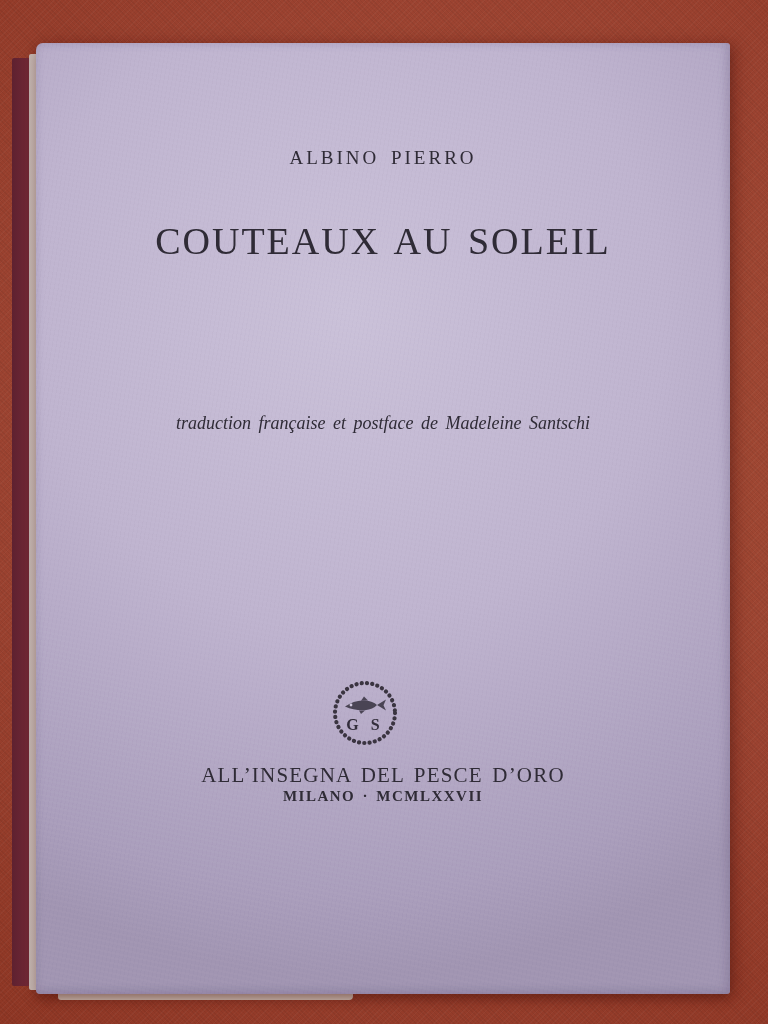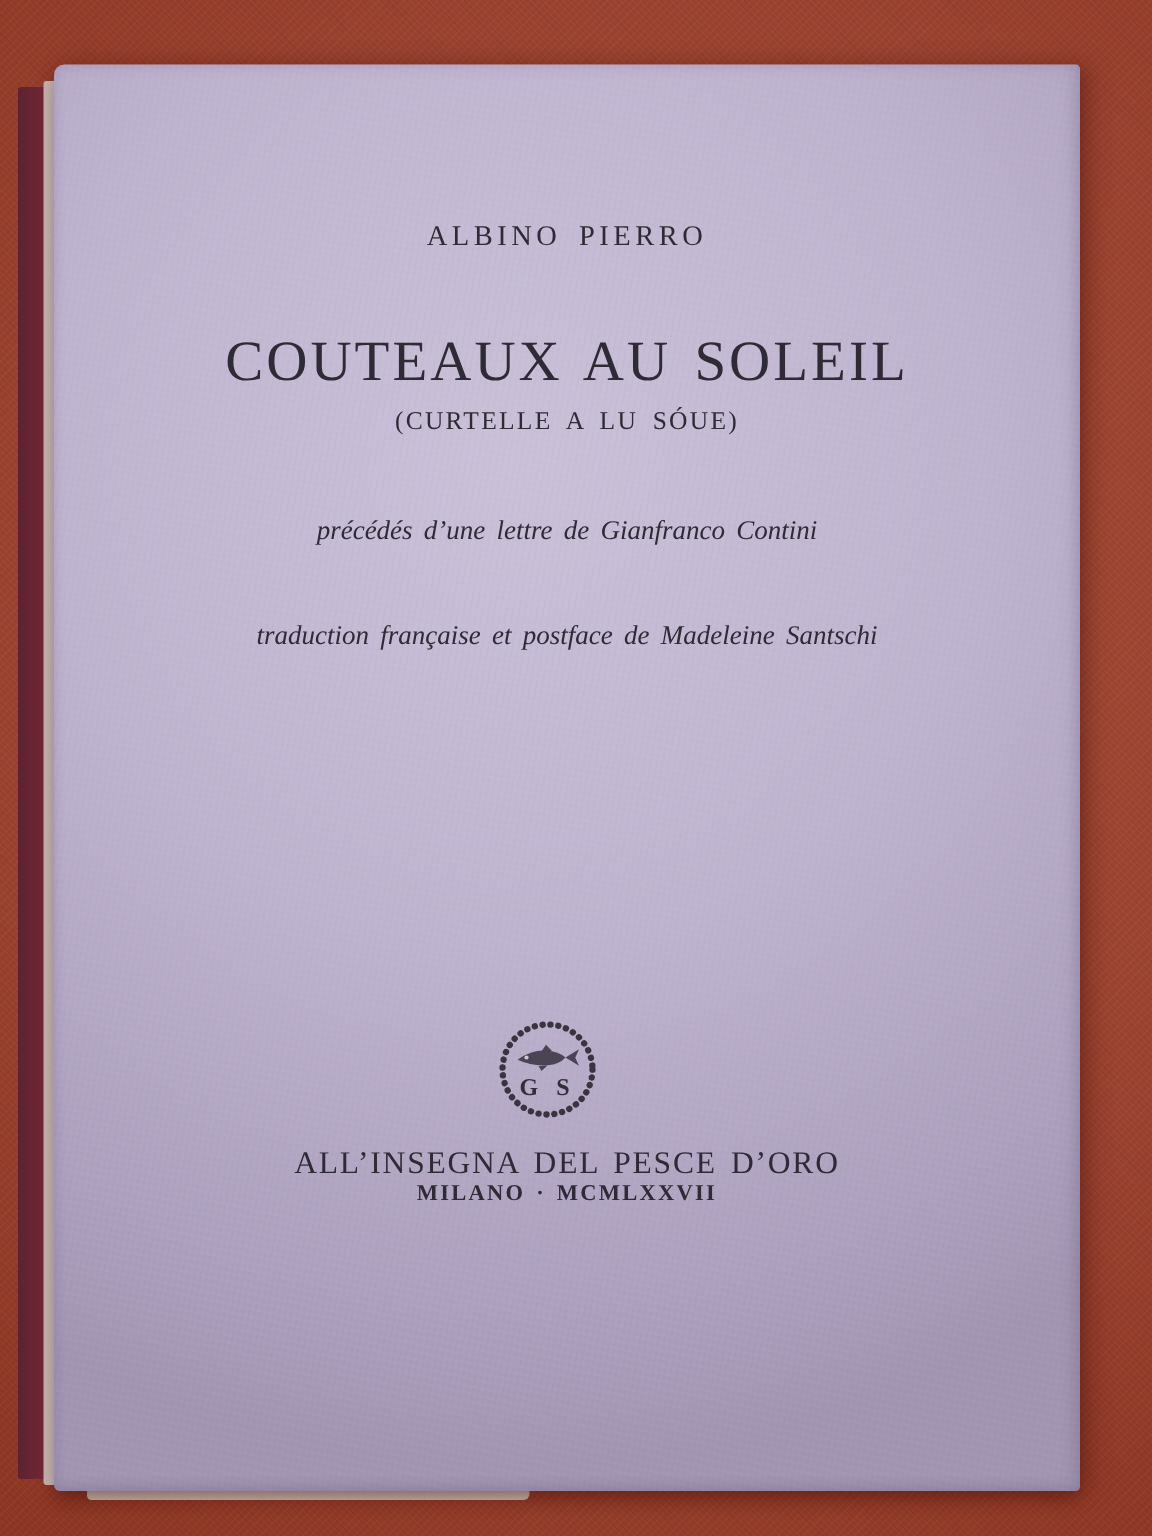--- a/index.html
+++ b/index.html
@@ -68,20 +68,21 @@
         var(--cover-lilac-light) 0%,
         var(--cover-lilac) 48%,
         var(--cover-lilac-dark) 88%,
         #a195b2 100%);
     border-radius: 7px 3px 3px 4px;
     box-shadow:
       0 5px 12px rgba(70, 15, 8, 0.45),
       7px 0 16px rgba(70, 15, 8, 0.22),
       inset -4px 0 10px rgba(90, 70, 110, 0.18),
       inset 0 -3px 8px rgba(90, 70, 110, 0.15);
+    padding-left: 10px;
   }
   .paper-grain {
     position: absolute;
     inset: 0;
     border-radius: inherit;
     background:
       repeating-linear-gradient(12deg, rgba(255,255,255,0.025) 0 2px, transparent 2px 5px),
       repeating-linear-gradient(100deg, rgba(60,40,90,0.02) 0 1px, transparent 1px 4px);
     pointer-events: none;
   }
@@ -153,22 +154,20 @@
 
   <div class="spine-strip"></div>
   <div class="page-edge"></div>
   <div class="bottom-page-edge"></div>
 
   <div class="cover">
     <div class="paper-grain"></div>
 
     <div class="line author">ALBINO PIERRO</div>
     <div class="line title">COUTEAUX AU SOLEIL</div>
-    <div class="line subtitle">(CURTELLE A LU SÓUE)</div>
-    <div class="line credit1">précédés d’une lettre de Gianfranco Contini</div>
     <div class="line credit2">traduction française et postface de Madeleine Santschi</div>
 
     <svg class="logo" viewBox="0 0 74 74">
 
       <circle cx="37" cy="37" r="30" fill="none" stroke="#3a3440" stroke-width="4.2" stroke-dasharray="0.1 5.2" stroke-linecap="round"></circle>
 
       <g fill="none" stroke="#332e3c" stroke-width="1.6" stroke-linejoin="round">
         <path d="M17,30.5 Q27,23.5 37,24.5 Q45,25.3 49,29 Q45,33.5 37,34.2 Q27,35 17,30.5 Z" fill="#4a4454" stroke="none"></path>
         <path d="M49,29 L58,23.5 L55.5,29.2 L58,34.5 L49,29 Z" fill="#4a4454" stroke="none"></path>
         <path d="M33,24.8 L36,20.5 L40,24.6" fill="#4a4454" stroke="none"></path>

